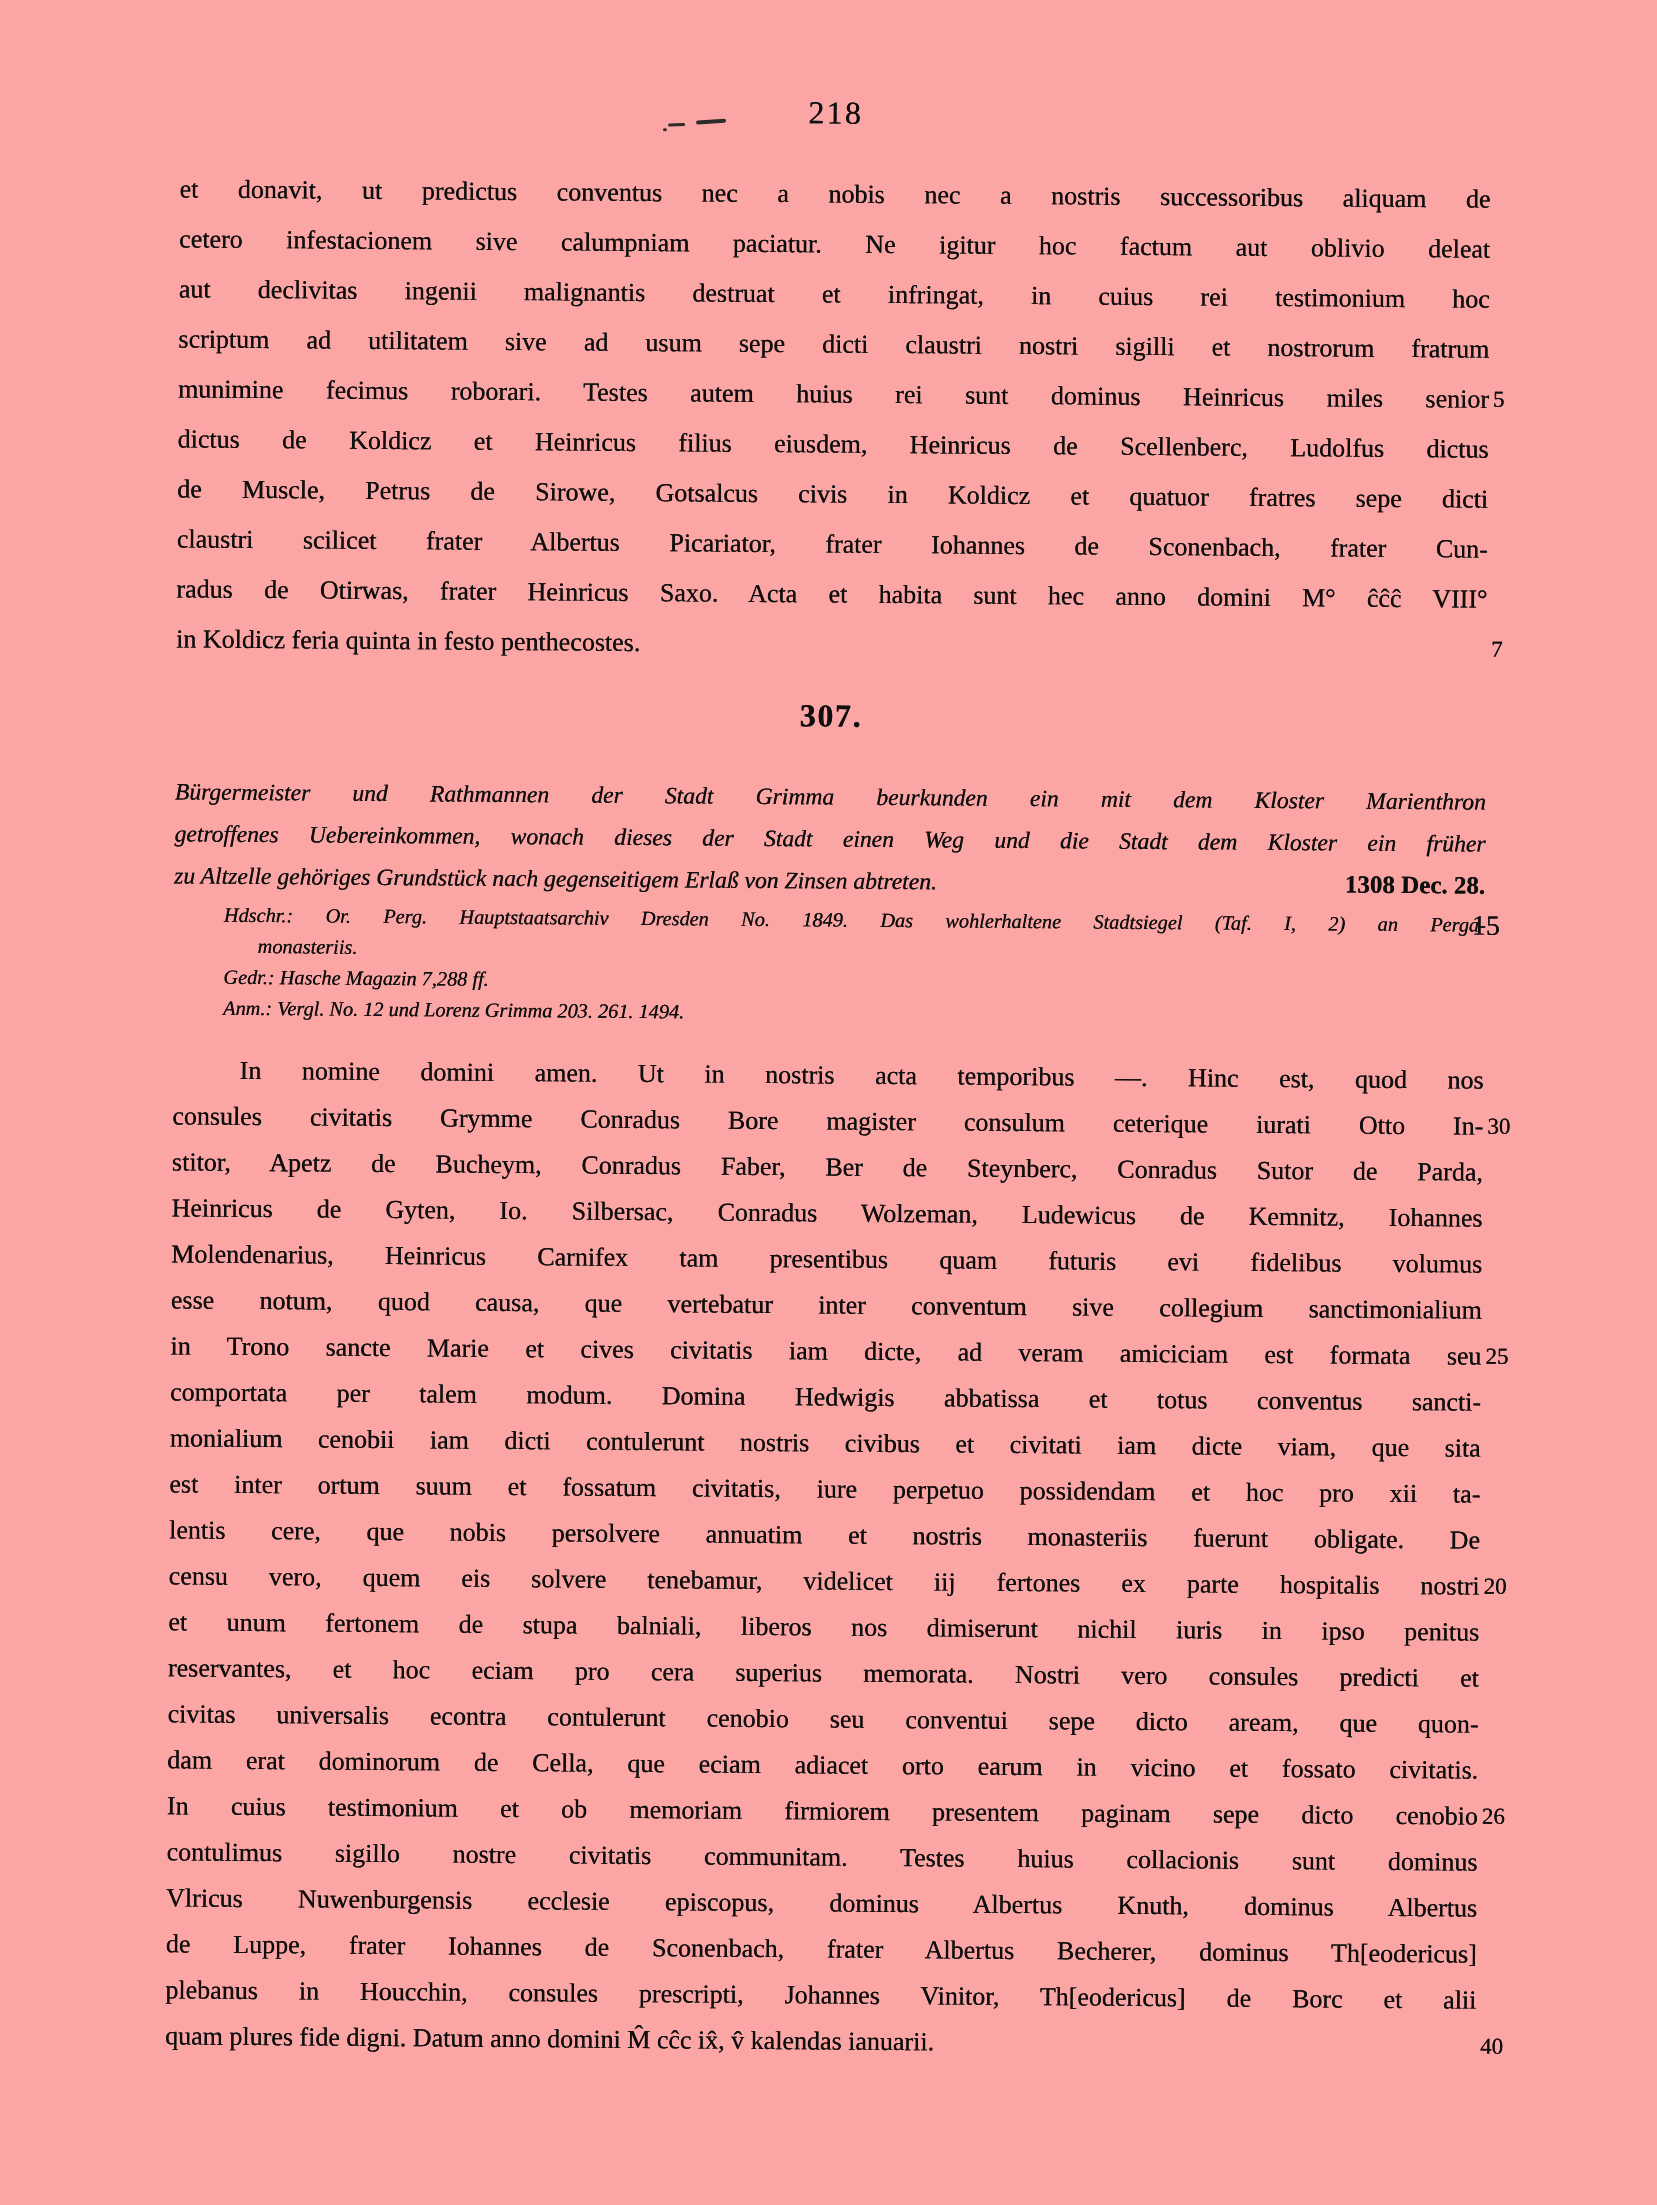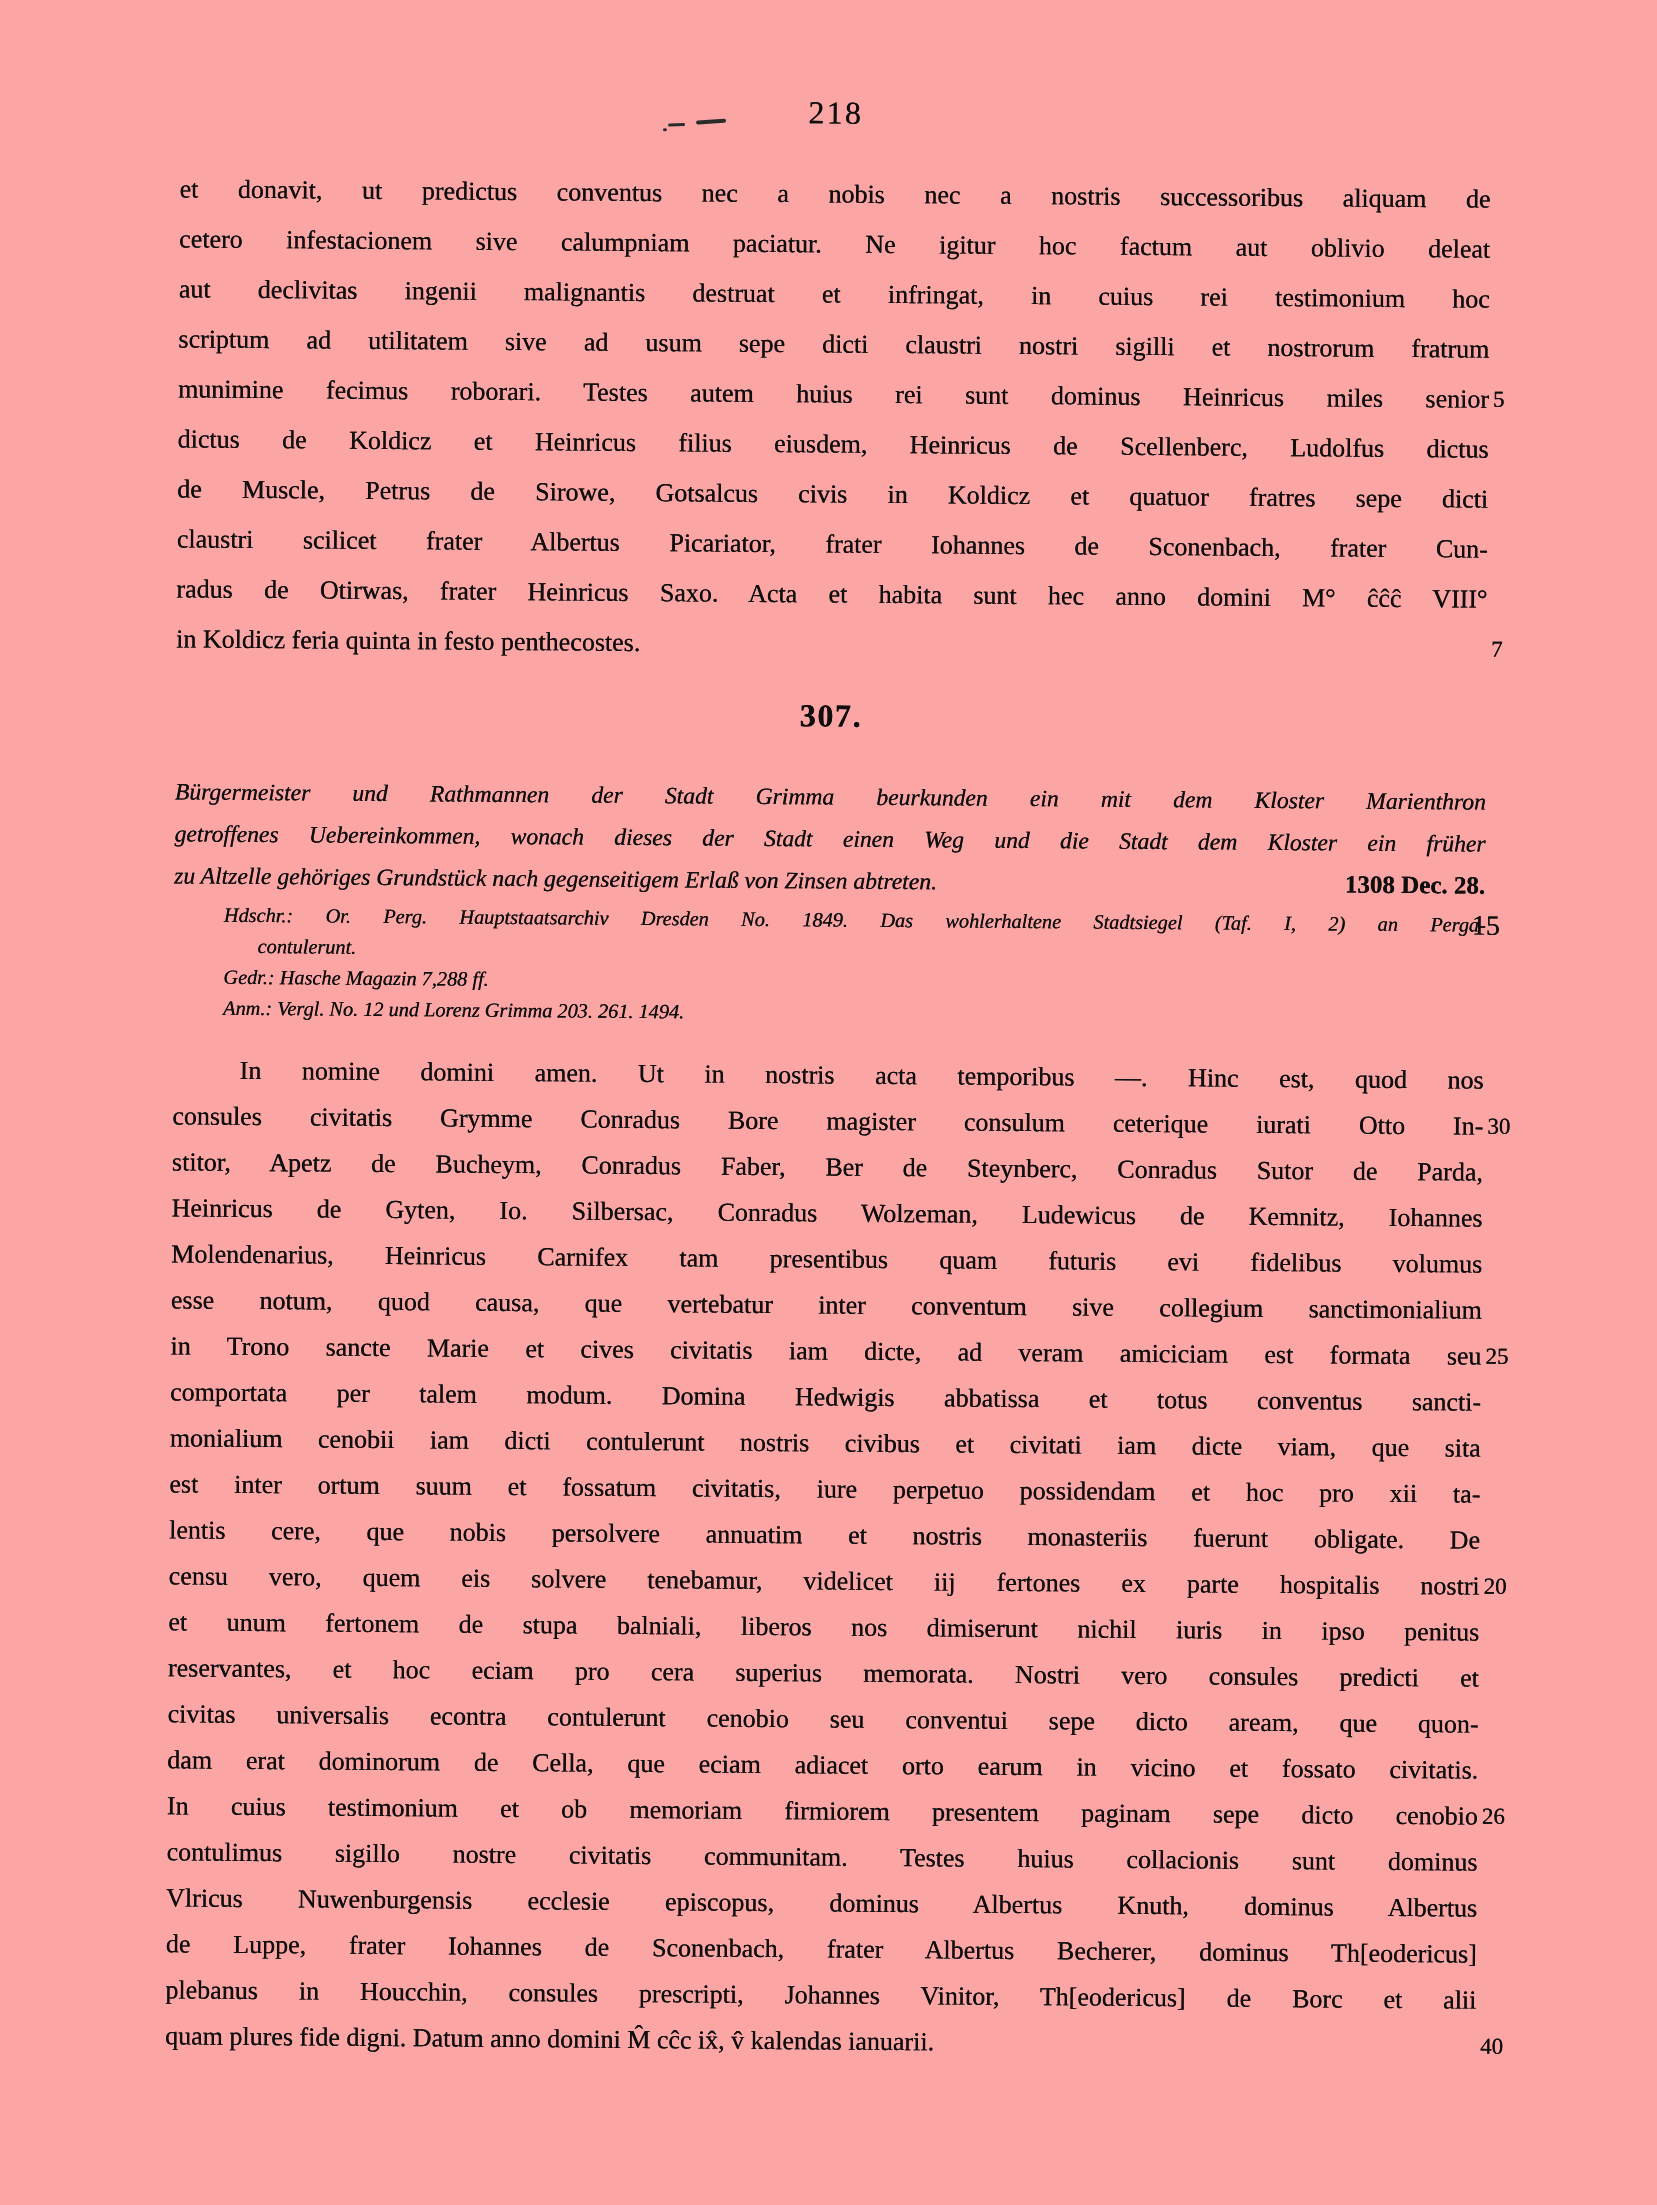--- a/index.html
+++ b/index.html
@@ -126,21 +126,21 @@
           <div class="line"><span>getroffenes Uebereinkommen, wonach dieses der Stadt einen Weg und die Stadt dem Kloster ein früher</span></div>
         </div>
       <div class="line flexline">
         <span>zu Altzelle gehöriges Grundstück nach gegenseitigem Erlaß von Zinsen abtreten.</span>
         <span class="sum-date">1308 Dec. 28.</span>
       </div>
     </section>
 
     <section class="sources" id="sources">
         <div class="line"><span>Hdschr.:  Or. Perg. Hauptstaatsarchiv Dresden No. 1849.  Das wohlerhaltene Stadtsiegel (Taf. I, 2) an Perga-</span><span class="mn">15</span></div>
-        <div class="line rag hang"><span>contulerunt.</span></div>
+        <div class="line rag hang"><span>monasteriis.</span></div>
         <div class="line rag"><span>Gedr.:  Hasche Magazin 7,288 ff.</span></div>
         <div class="line rag"><span>Anm.:  Vergl. No. 12 und Lorenz Grimma 203. 261. 1494.</span></div>
       </section>
 
     <section class="body2" id="body2">
         <div class="line fi"><span>In nomine domini amen.  Ut in nostris acta temporibus —.  Hinc est, quod nos</span></div>
         <div class="line"><span>consules civitatis Grymme Conradus Bore magister consulum ceterique iurati Otto In-</span><span class="mn">30</span></div>
         <div class="line"><span>stitor, Apetz de Bucheym, Conradus Faber, Ber de Steynberc, Conradus Sutor de Parda,</span></div>
         <div class="line"><span>Heinricus de Gyten, Io. Silbersac, Conradus Wolzeman, Ludewicus de Kemnitz, Iohannes</span></div>
         <div class="line"><span>Molendenarius, Heinricus Carnifex tam presentibus quam futuris evi fidelibus volumus</span></div>

